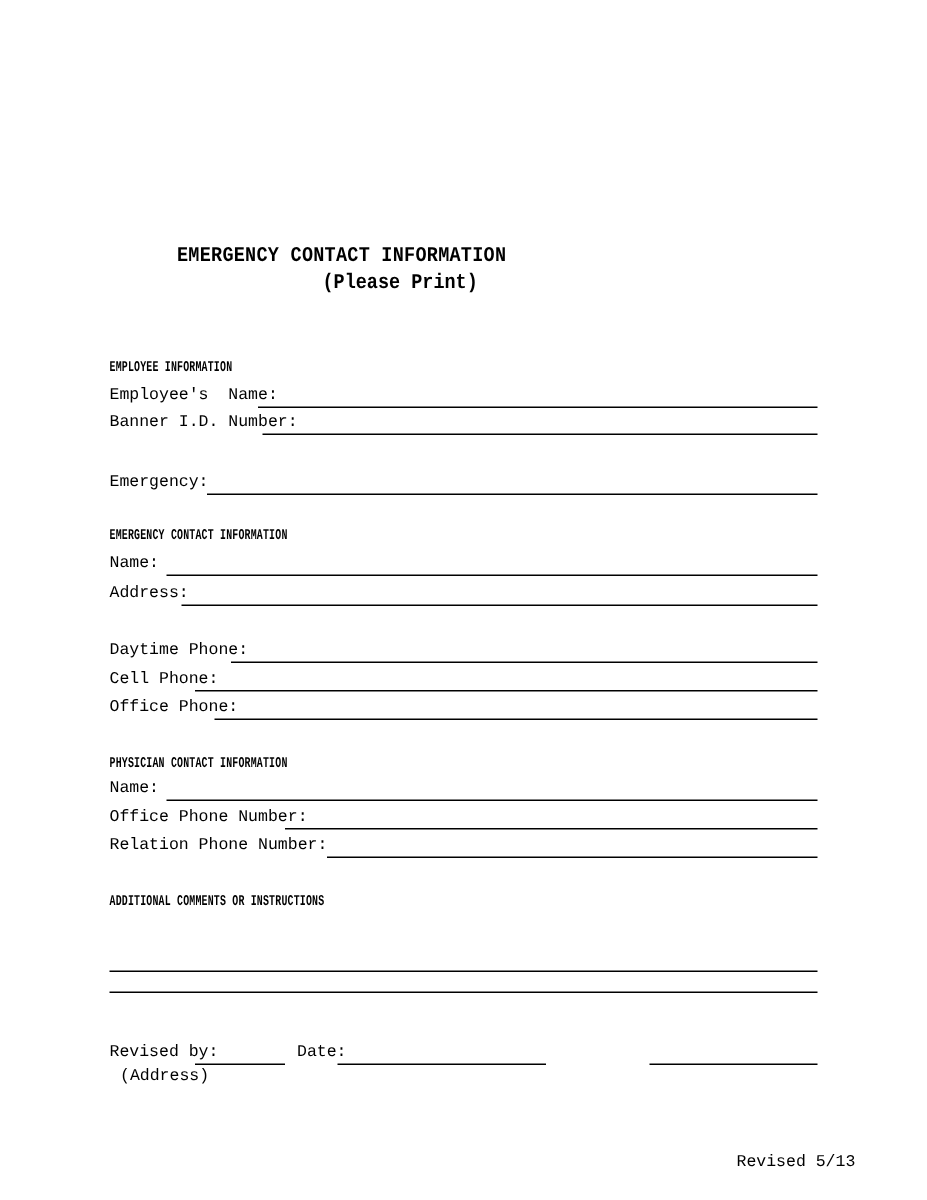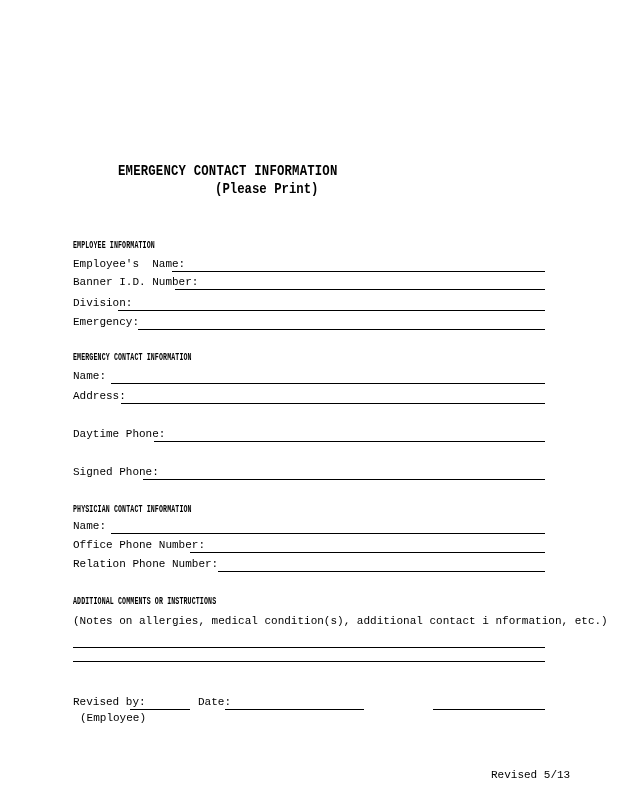--- a/index.html
+++ b/index.html
@@ -73,72 +73,71 @@
   <div class="section-heading h-employee">EMPLOYEE INFORMATION</div>
 
   <div class="row" style="top:247px">
     <span class="flabel">Banner I.D. Number:</span>
     <span class="fline" style="left:102px"></span>
   </div>
   <div class="row" style="top:229px">
     <span class="flabel">Employee's  Name:</span>
     <span class="fline" style="left:99px"></span>
   </div>
-  <div class="row" style="top:268px">
-    <span class="flabel">Division:</span>
-    <span class="fline" style="left:45px"></span>
-  </div>
   <div class="row" style="top:287px">
     <span class="flabel">Emergency:</span>
     <span class="fline" style="left:65px"></span>
   </div>
 
   <div class="section-heading h-emergency">EMERGENCY CONTACT INFORMATION</div>
 
   <div class="row" style="top:341px">
     <span class="flabel">Name:</span>
     <span class="fline" style="left:38px"></span>
   </div>
   <div class="row" style="top:361px">
     <span class="flabel">Address:</span>
     <span class="fline" style="left:48px"></span>
   </div>
   <div class="row" style="top:399px">
     <span class="flabel">Daytime Phone:</span>
     <span class="fline" style="left:81px"></span>
   </div>
+  <div class="row" style="top:418px">
+    <span class="flabel">Cell Phone:</span>
+    <span class="fline" style="left:57px"></span>
+  </div>
   <div class="row" style="top:437px">
-    <span class="flabel">Signed Phone:</span>
+    <span class="flabel">Office Phone:</span>
     <span class="fline" style="left:70px"></span>
   </div>
 
   <div class="section-heading h-physician">PHYSICIAN CONTACT INFORMATION</div>
 
   <div class="row" style="top:491px">
     <span class="flabel">Name:</span>
     <span class="fline" style="left:38px"></span>
   </div>
   <div class="row" style="top:510px">
     <span class="flabel">Office Phone Number:</span>
     <span class="fline" style="left:117px"></span>
   </div>
   <div class="row" style="top:529px">
     <span class="flabel">Relation Phone Number:</span>
     <span class="fline" style="left:145px"></span>
   </div>
 
   <div class="section-heading h-comments">ADDITIONAL COMMENTS OR INSTRUCTIONS</div>
-  <div class="note-text">(Notes on allergies, medical condition(s), additional contact i nformation, etc.)</div>
   <div class="hline" style="top:619px"></div>
   <div class="hline" style="top:633px"></div>
 
   <div class="row" style="top:667px">
     <span class="sig-label" style="left:0">Revised by:</span>
     <span class="sig-line" style="left:57px;width:60px"></span>
     <span class="sig-label" style="left:125px">Date:</span>
     <span class="sig-line" style="left:152px;width:139px"></span>
     <span class="sig-line" style="left:360px;right:0"></span>
   </div>
-  <div class="employee-caption">(Employee)</div>
+  <div class="employee-caption">(Address)</div>
 
   <div class="footer-revision">Revised 5/13</div>
 
 </div>
 
 </body></html>

